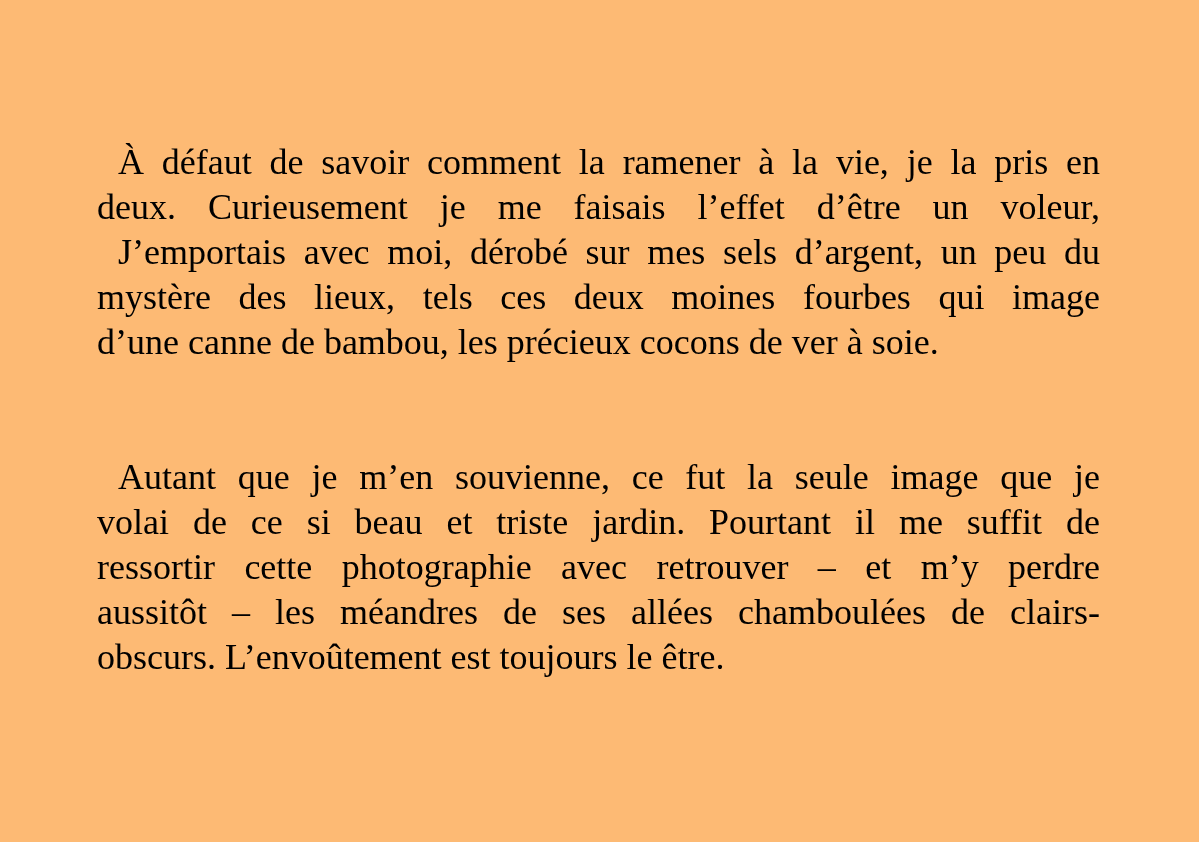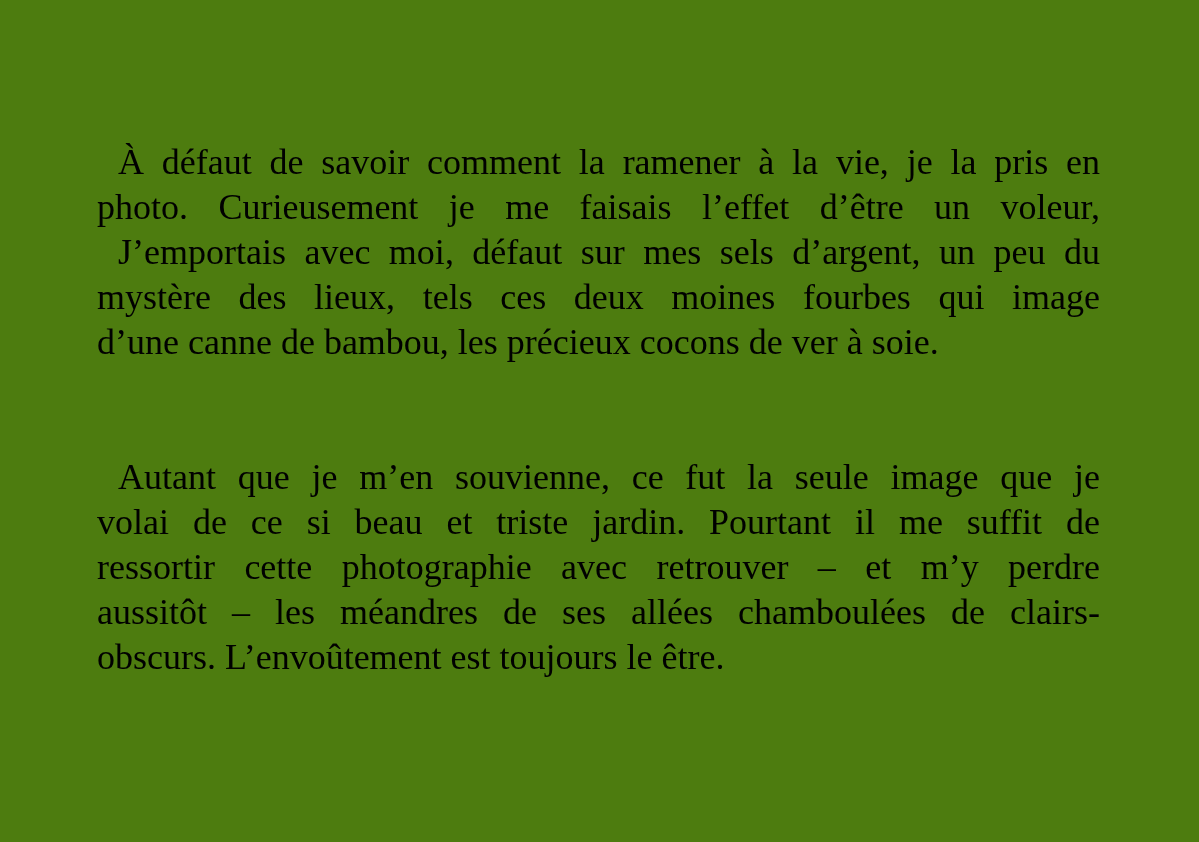--- a/index.html
+++ b/index.html
@@ -6,21 +6,21 @@
   html, body { width: 1199px; height: 842px; }
   body {
     background: #ffffff;
     overflow: hidden;
     font-family: "Liberation Serif", "DejaVu Serif", serif;
   }
   .page {
     position: relative;
     width: 1199px;
     height: 842px;
-    background: #4d7c0f;
+    background: #fdba74;
   }
   .text-block {
     position: absolute;
     left: 97px;
     top: 140px;
     width: 1003px;
     font-size: 36px;
     line-height: 45px;
     color: #000000;
   }
@@ -39,25 +39,25 @@
   }
 </style>
 </head>
 <body style="background: rgb(255, 255, 255);">
 
 <div class="page">
   <div class="text-block" style="color: rgb(0, 0, 0);">
 
     <div class="paragraph">
       <div class="line first">À défaut de savoir comment la ramener à la vie, je la pris en</div>
-      <div class="line">photo. Curieusement je me faisais l’effet d’être un voleur,</div>
+      <div class="line">deux. Curieusement je me faisais l’effet d’être un voleur,</div>
     </div>
 
     <div class="paragraph">
-      <div class="line first">J’emportais avec moi, défaut sur mes sels d’argent, un peu du</div>
+      <div class="line first">J’emportais avec moi, dérobé sur mes sels d’argent, un peu du</div>
       <div class="line">mystère des lieux, tels ces deux moines fourbes qui image</div>
       <div class="line last">d’une canne de bambou, les précieux cocons de ver à soie.</div>
     </div>
 
     <div class="paragraph paragraph-break">
       <div class="line first">Autant que je m’en souvienne, ce fut la seule image que je</div>
       <div class="line">volai de ce si beau et triste jardin. Pourtant il me suffit de</div>
       <div class="line">ressortir cette photographie avec retrouver – et m’y perdre</div>
       <div class="line">aussitôt – les méandres de ses allées chamboulées de clairs-</div>
       <div class="line last">obscurs. L’envoûtement est toujours le être.</div>

